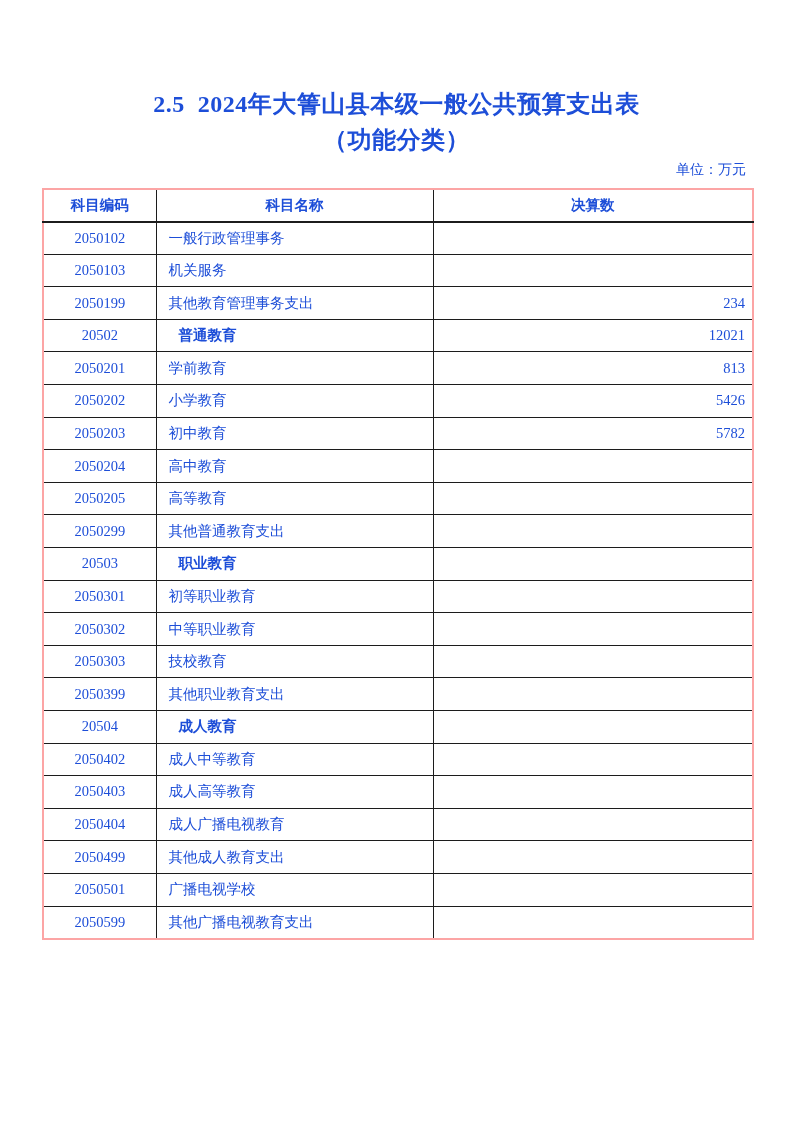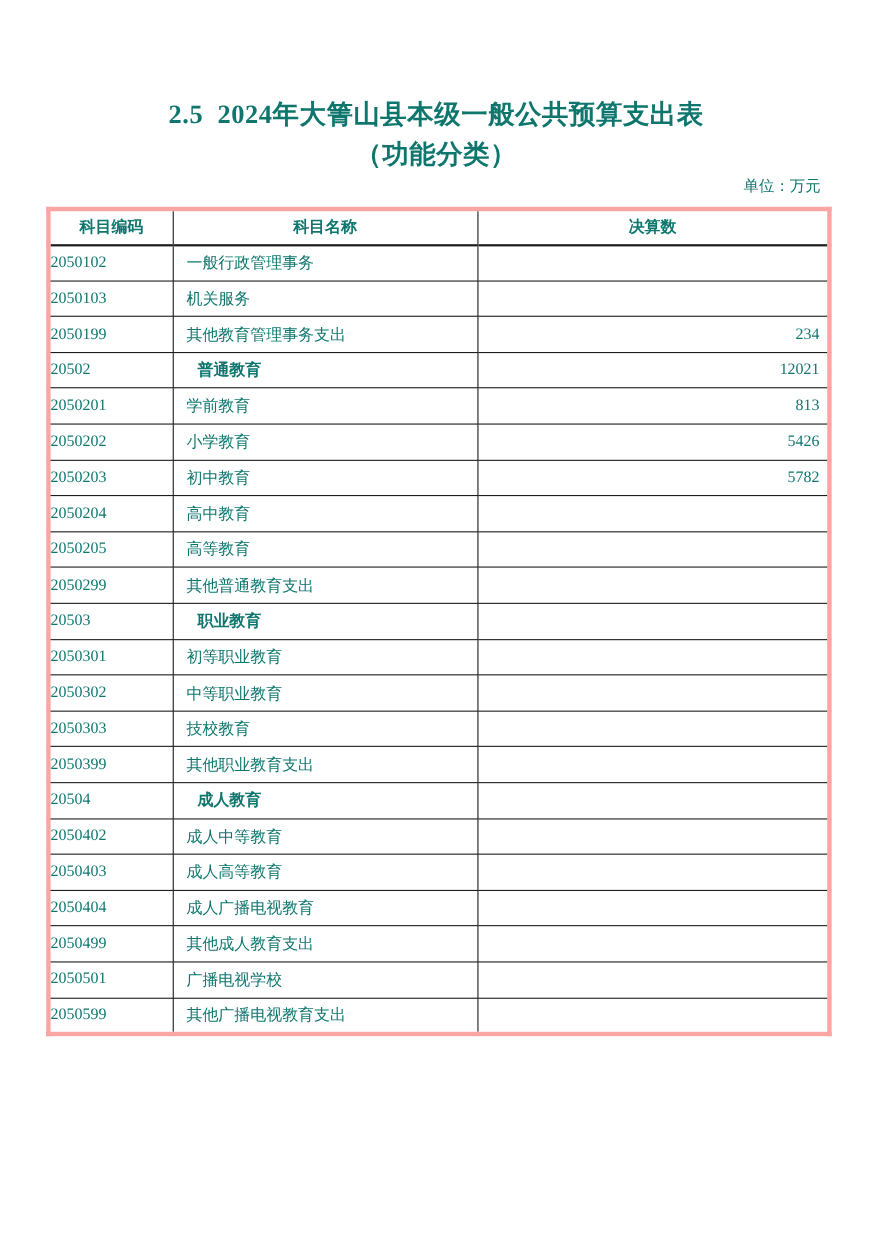--- a/index.html
+++ b/index.html
@@ -4,21 +4,21 @@
 <style>
   * { margin: 0; padding: 0; box-sizing: border-box; }
   html, body { background: #888; }
   .sheet {
     position: relative;
     width: 793px;
     height: 1122px;
     background: #ffffff;
     margin: 0 auto;
     font-family: "Liberation Serif", "DejaVu Serif", serif;
-    color: #0f766e;
+    color: #1d4ed8;
     overflow: hidden;
   }
   .title {
     position: absolute;
     left: 0;
     width: 793px;
     text-align: center;
     font-size: 24px;
     font-weight: bold;
     white-space: pre;
@@ -35,37 +35,37 @@
     font-size: 14px;
     padding-right: 6px;
   }
   table.budget {
     position: absolute;
     left: 42px;
     top: 188px;
     width: 710px;
     border-collapse: collapse;
     table-layout: fixed;
-    border: 4px solid #fca5a5;
+    border: 2px solid #fca5a5;
   }
   table.budget th, table.budget td {
     border: 1px solid #1c1c1c;
     height: 32.6px;
     font-size: 14.5px;
     font-weight: normal;
     overflow: hidden;
     white-space: nowrap;
     vertical-align: middle;
   }
   table.budget thead th {
     font-weight: bold;
     text-align: center;
     border-bottom: 2px solid #1c1c1c;
   }
-  td.code { }
+  td.code { text-align: center; }
   td.name { text-align: left; padding-left: 12px; }
   td.value { text-align: right; padding-right: 7px; }
   tr.section td { border-top-width: 1.5px; border-bottom-width: 1.5px; }
   tr.section td.name { font-weight: bold; padding-left: 22px; }
   tr.section td.value { font-weight: normal; }
 </style>
 </head>
 <body>
 
 <div class="sheet">

